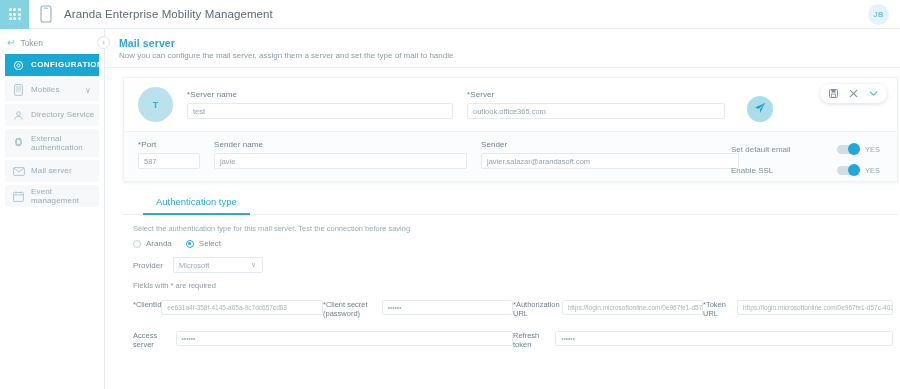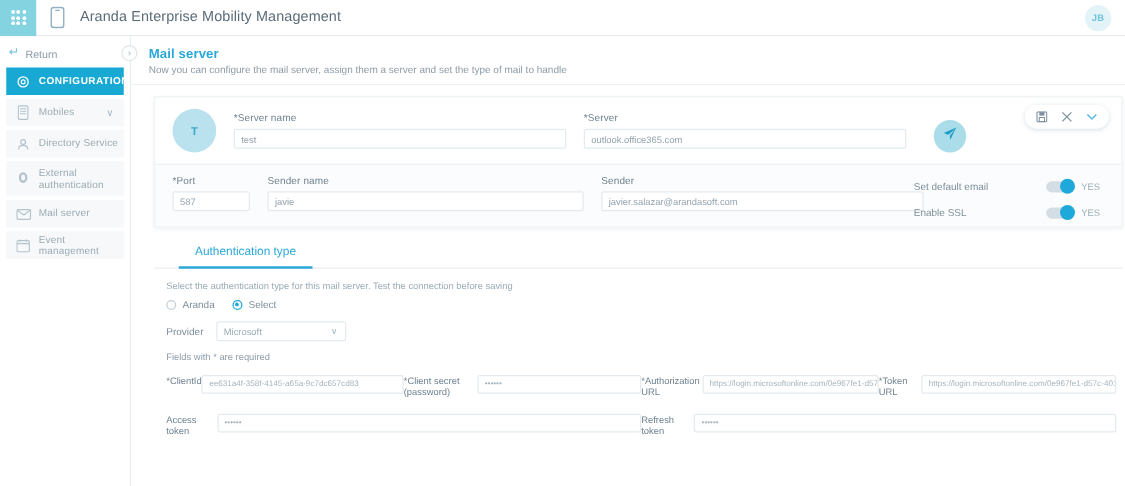--- a/index.html
+++ b/index.html
@@ -199,21 +199,21 @@
   .radio { width: 8px; height: 8px; border-radius: 50%; border: 1px solid #c3d0d9; background: #fff; position: relative; }
   .radio.on { border-color: #1fa8da; }
   .radio.on::after {
     content: ""; position: absolute; left: 1.5px; top: 1.5px;
     width: 3px; height: 3px; border-radius: 50%; background: #1fa8da;
   }
   .radio-lbl { font-size: 8px; color: #7e8f9b; margin-right: 9px; }
   .prov-row { display: flex; align-items: center; margin-bottom: 8px; }
   .prov-lbl { font-size: 8px; color: #7e8f9b; width: 40px; }
   .select {
-    width: 104px; height: 16px;
+    width: 90px; height: 16px;
     border: 1px solid #e4eaee; border-radius: 2px;
     background: #fff; font-size: 7.5px; color: #9aabb6;
     padding: 0 5px; display: flex; align-items: center;
     position: relative;
   }
   .select .sel-chev { position: absolute; right: 6px; color: #9fb6c2; font-size: 7px; }
   .req-note { font-size: 7.5px; color: #8d9ca8; margin-bottom: 10px; }
 
   
   .cred-grid {
@@ -258,21 +258,21 @@
   </div>
   <div class="app-title">Aranda Enterprise Mobility Management</div>
   <div class="avatar-top">JB</div>
 </div>
 
 <div class="body-wrap">
 
   <div class="sidebar">
     <div class="return-row">
       <span class="ret-ico">↵</span>
-      <span>Return</span>
+      <span>Token</span>
     </div>
 
     <div class="side-item active">
       <span class="s-ico">
         <svg width="11" height="11" viewBox="0 0 12 12">
             <circle cx="6" cy="6" r="4.4" fill="none" stroke="#ffffff" stroke-width="1.1"></circle>
             <circle cx="6" cy="6" r="1.7" fill="none" stroke="#ffffff" stroke-width="1"></circle>
           </svg>
       </span>
       <span class="side-lbl">CONFIGURATION</span>
@@ -454,21 +454,21 @@
         </div>
         <div class="cred-cell">
           <div class="cred-lbl">*Authorization URL</div>
           <div class="cred-inp">https://login.microsoftonline.com/0e967fe1-d57c-4014-932</div>
         </div>
         <div class="cred-cell">
           <div class="cred-lbl">*Token URL</div>
           <div class="cred-inp">https://login.microsoftonline.com/0e967fe1-d57c-4014-932</div>
         </div>
         <div class="cred-cell" style="grid-column: 1 / span 2;">
-          <div class="cred-lbl">Access token</div>
+          <div class="cred-lbl">Access server</div>
           <div class="cred-inp wide">••••••</div>
         </div>
         <div class="cred-cell" style="grid-column: 3 / span 2;">
           <div class="cred-lbl">Refresh token</div>
           <div class="cred-inp wide">••••••</div>
         </div>
       </div>
     </div>
 
   </div>

